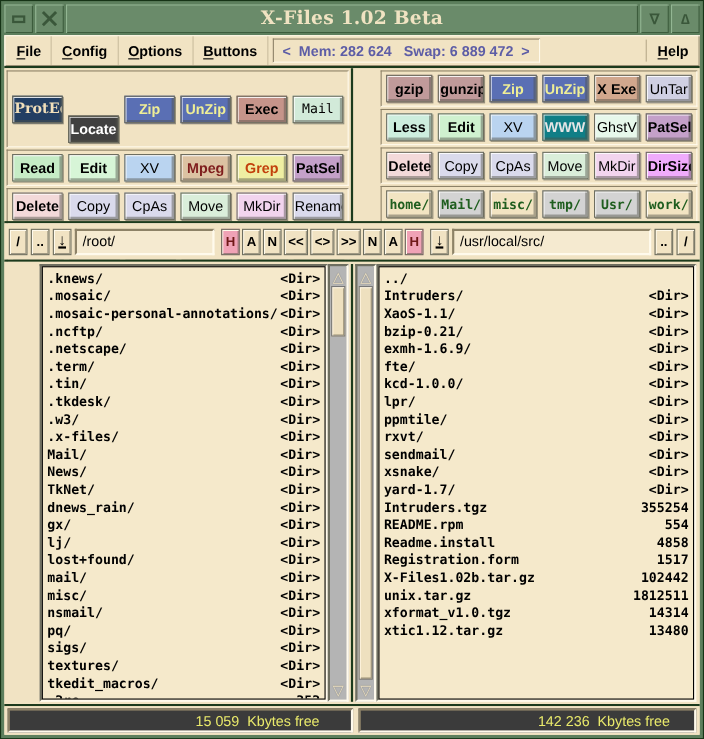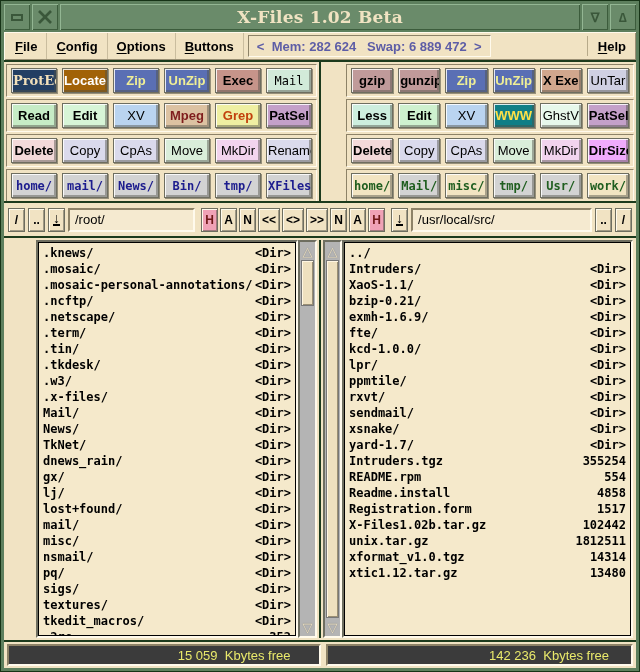--- a/index.html
+++ b/index.html
@@ -188,21 +188,21 @@
       <div class="menu-sep"></div>
       <div class="menu-help"><u>H</u>elp</div>
     </div>
 
     <div class="divider"></div>
 
     <div class="btn-area">
       <div class="btn-panel left" id="btns-left">
           <div class="btn-row">
             <button class="xbtn bold serif" style="background: rgb(34, 62, 99); color: rgb(241, 223, 186);">ProtEd</button>
-            <button class="xbtn bold" style="background: #a16207; color: rgb(255, 255, 255);">Locate</button>
+            <button class="xbtn bold" style="background: #404040; color: rgb(255, 255, 255); margin-top: 37px;">Locate</button>
             <button class="xbtn bold" style="background: rgb(90, 111, 180); color: rgb(239, 238, 150);">Zip</button>
             <button class="xbtn bold" style="background: rgb(90, 111, 180); color: rgb(239, 238, 150);">UnZip</button>
             <button class="xbtn bold" style="background: rgb(198, 148, 138); color: rgb(0, 0, 0);">Exec</button>
             <button class="xbtn mono" style="background: rgb(210, 234, 217); color: rgb(0, 0, 0);">Mail</button>
           </div>
           <div class="btn-row">
             <button class="xbtn bold" style="background: rgb(198, 236, 198); color: rgb(0, 0, 0);">Read</button>
             <button class="xbtn bold" style="background: rgb(215, 245, 215); color: rgb(0, 0, 0);">Edit</button>
             <button class="xbtn" style="background: rgb(186, 212, 240); color: rgb(0, 0, 0);">XV</button>
             <button class="xbtn bold" style="background: rgb(220, 194, 162); color: #7f1d1d;">Mpeg</button>
@@ -232,21 +232,21 @@
             <button class="xbtn bold" style="background: rgb(192, 154, 154); color: rgb(0, 0, 0);">gunzip</button>
             <button class="xbtn bold" style="background: rgb(90, 111, 180); color: rgb(239, 238, 150);">Zip</button>
             <button class="xbtn bold" style="background: rgb(90, 111, 180); color: rgb(239, 238, 150);">UnZip</button>
             <button class="xbtn bold" style="background: rgb(209, 167, 141); color: rgb(0, 0, 0);">X Exe</button>
             <button class="xbtn" style="background: rgb(208, 208, 227); color: rgb(0, 0, 0);">UnTar</button>
           </div>
           <div class="btn-row">
             <button class="xbtn bold" style="background: rgb(205, 238, 222); color: rgb(0, 0, 0);">Less</button>
             <button class="xbtn bold" style="background: rgb(207, 241, 207); color: rgb(0, 0, 0);">Edit</button>
             <button class="xbtn" style="background: rgb(186, 212, 240); color: rgb(0, 0, 0);">XV</button>
-            <button class="xbtn bold" style="background: rgb(16, 126, 134); color: #fde047;">WWW</button>
+            <button class="xbtn bold" style="background: rgb(16, 126, 134); color: #e5e5e5;">WWW</button>
             <button class="xbtn" style="background: rgb(231, 248, 235); color: rgb(0, 0, 0);">GhstV</button>
             <button class="xbtn bold" style="background: rgb(196, 160, 201); color: rgb(0, 0, 0);">PatSel</button>
           </div>
           <div class="btn-row">
             <button class="xbtn bold" style="background: rgb(243, 217, 217); color: rgb(0, 0, 0);">Delete</button>
             <button class="xbtn" style="background: rgb(218, 218, 236); color: rgb(0, 0, 0);">Copy</button>
             <button class="xbtn" style="background: rgb(218, 218, 236); color: rgb(0, 0, 0);">CpAs</button>
             <button class="xbtn" style="background: rgb(218, 238, 218); color: rgb(0, 0, 0);">Move</button>
             <button class="xbtn" style="background: rgb(242, 212, 238); color: rgb(0, 0, 0);">MkDir</button>
             <button class="xbtn bold" style="background: #f0abfc; color: rgb(0, 0, 0); text-align: right;">DirSize</button>

